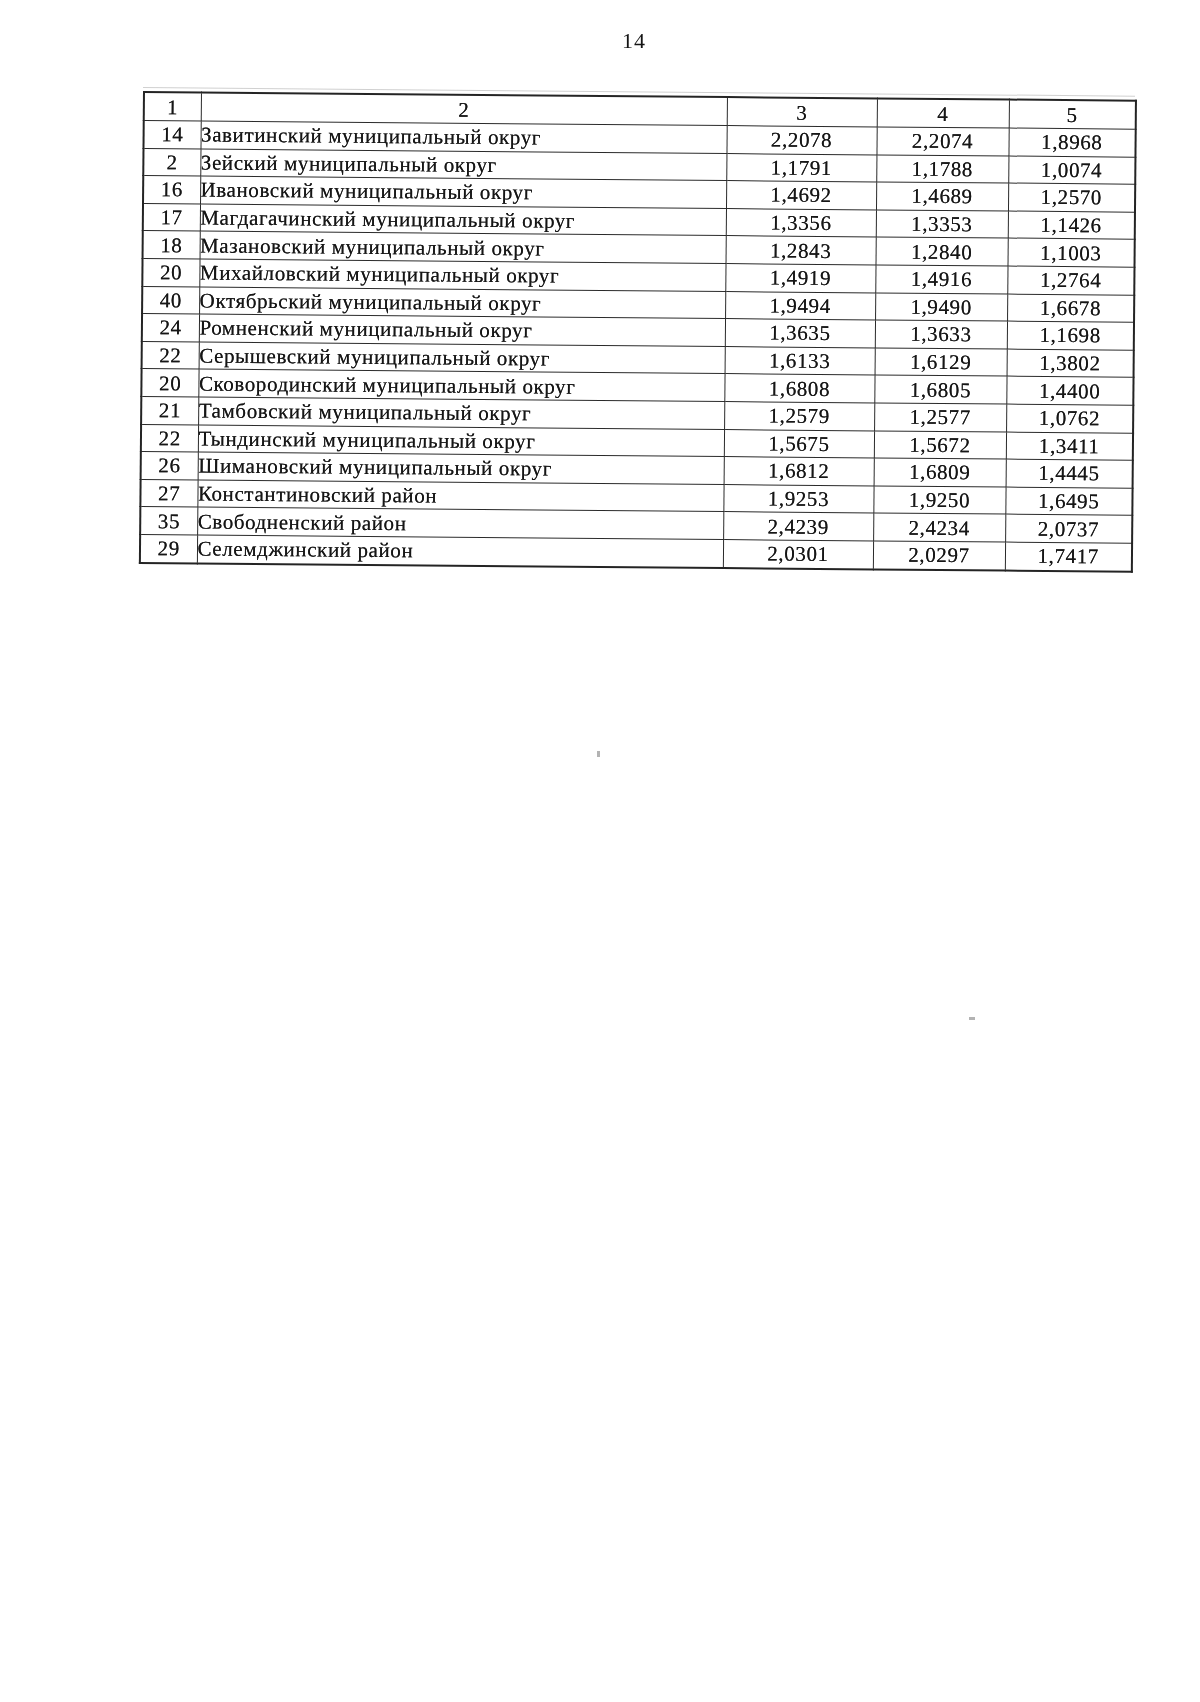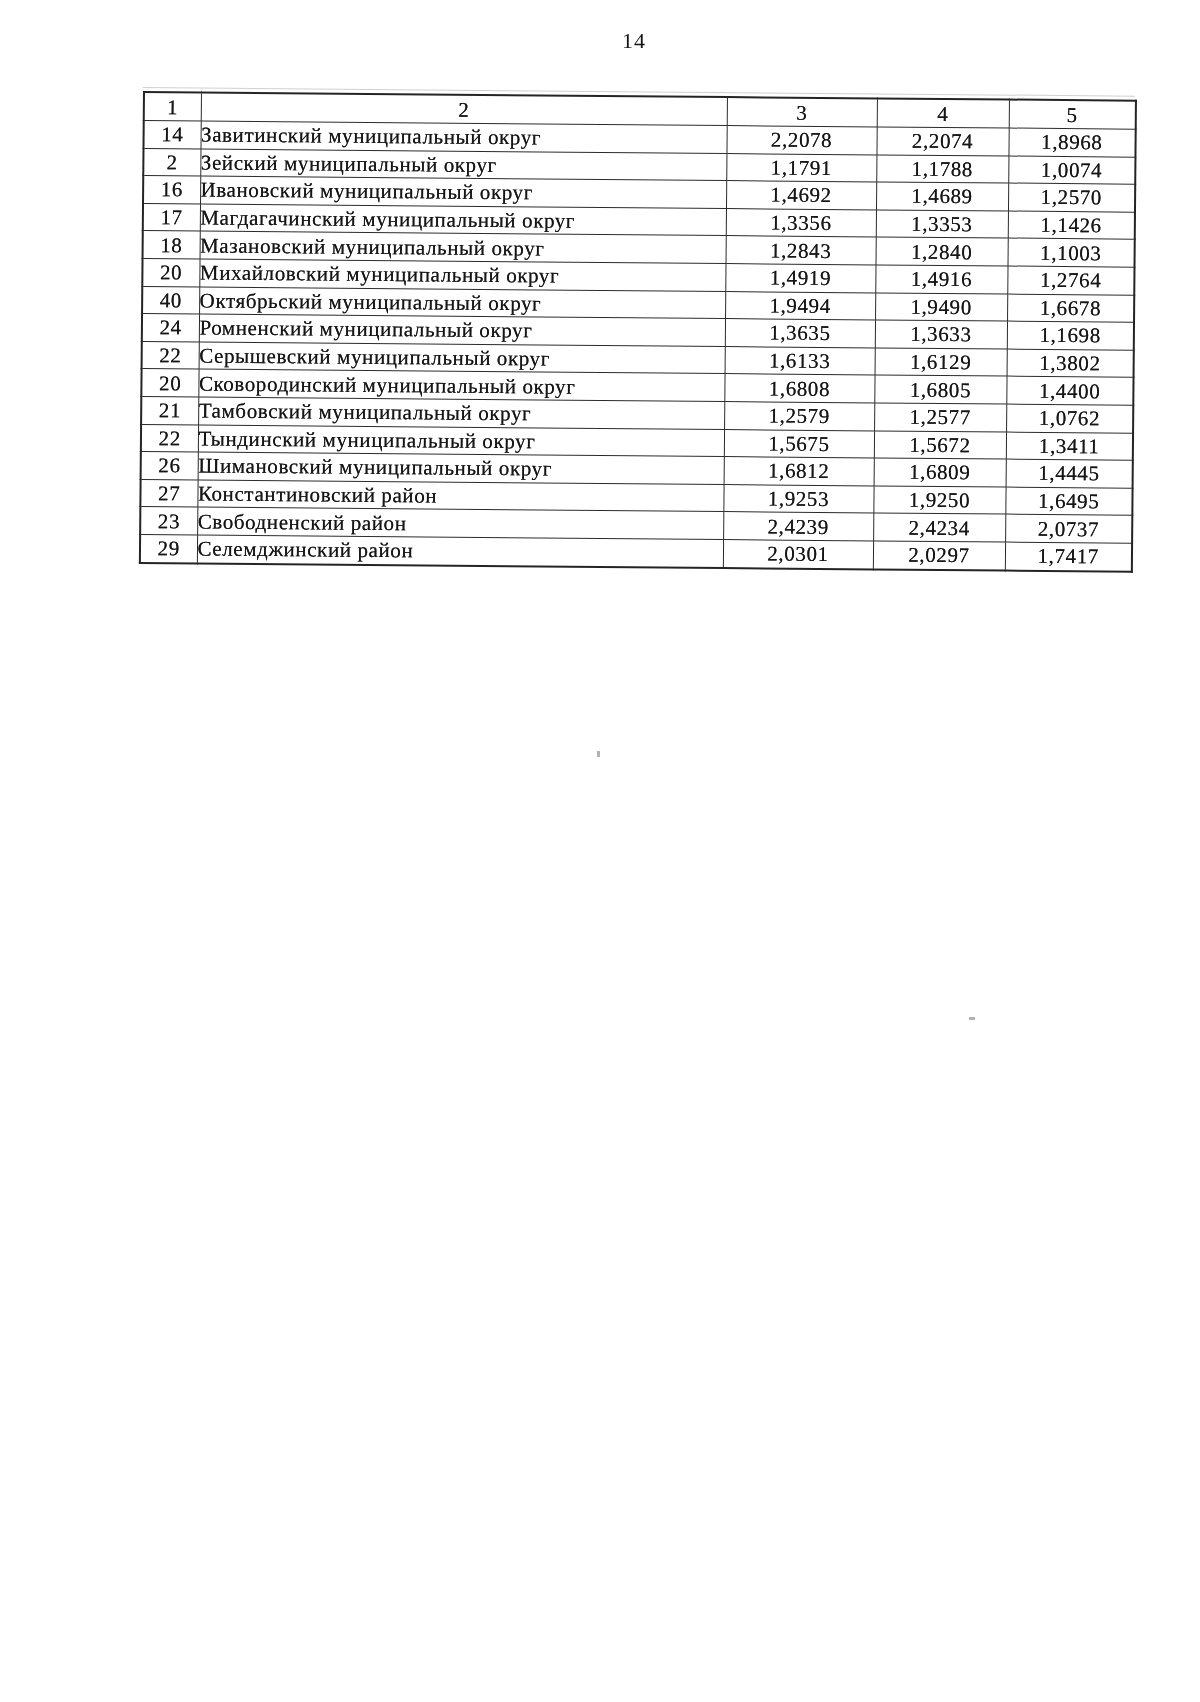--- a/index.html
+++ b/index.html
@@ -196,21 +196,21 @@
           <td class="cell-val">1,4445</td>
         </tr>
         <tr>
           <td class="cell-center">27</td>
           <td class="cell-name">Константиновский район</td>
           <td class="cell-val">1,9253</td>
           <td class="cell-val">1,9250</td>
           <td class="cell-val">1,6495</td>
         </tr>
         <tr>
-          <td class="cell-center">23</td>
+          <td class="cell-center">35</td>
           <td class="cell-name">Свободненский район</td>
           <td class="cell-val">2,4239</td>
           <td class="cell-val">2,4234</td>
           <td class="cell-val">2,0737</td>
         </tr>
         <tr>
           <td class="cell-center">29</td>
           <td class="cell-name">Селемджинский район</td>
           <td class="cell-val">2,0301</td>
           <td class="cell-val">2,0297</td>

